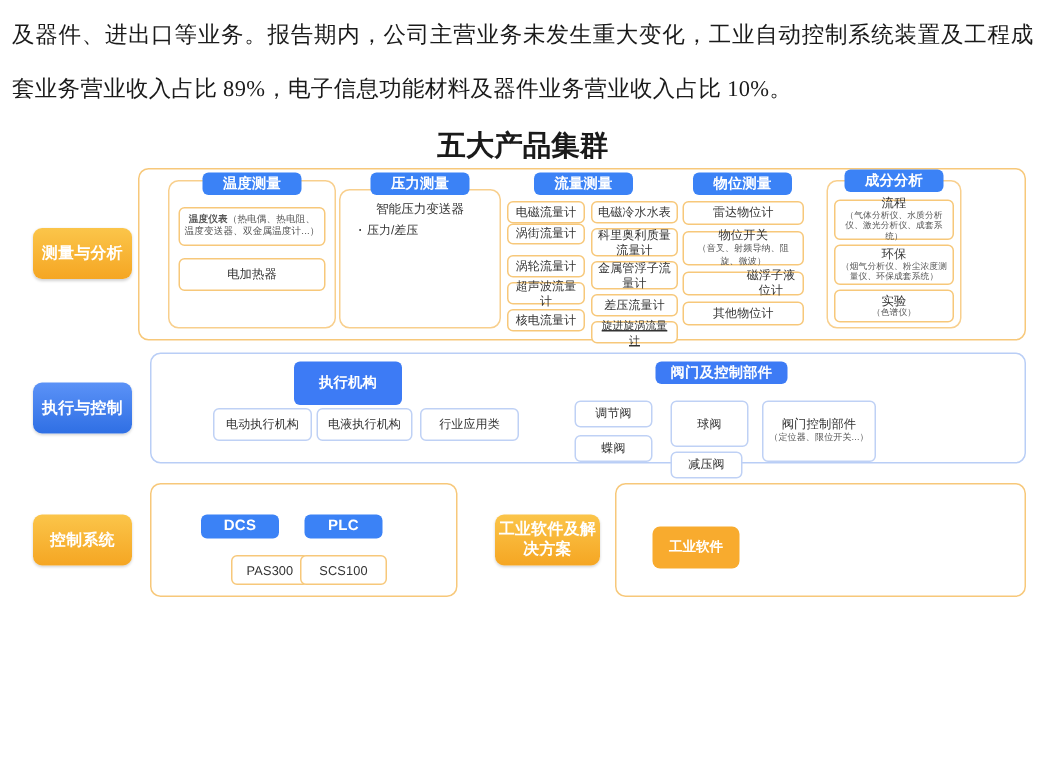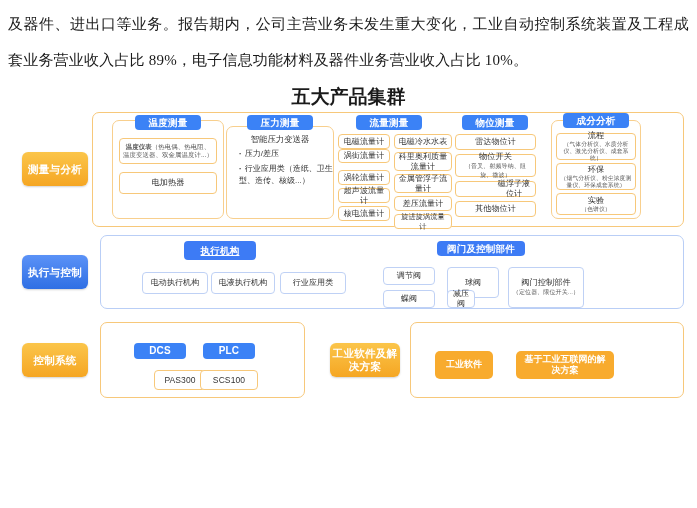--- a/index.html
+++ b/index.html
@@ -92,35 +92,34 @@
   </div>
   <div class="leaf o" style="position:absolute;left:119px;top:72px;width:98px;height:22px;">
     <span class="hd">电加热器</span>
   </div>
 
   <div class="group boxed-o" style="left:226px;top:26px;width:108px;height:93px;"></div>
   <div class="chip orange" style="position:absolute;left:247px;top:15px;width:66px;height:15px;">压力测量</div>
   <div style="position:absolute;left:230px;top:34px;width:100px;text-align:center;font-size:8.4px;color:#333;">智能压力变送器</div>
   <ul class="bl bullets" style="position:absolute;left:230px;top:48px;width:104px;">
     <li>压力/差压</li>
-    <li>行业应用类（造纸、卫生型、造传、核级...）</li>
   </ul>
 
   <div class="chip orange" style="position:absolute;left:356px;top:15px;width:66px;height:15px;">流量测量</div>
   <div style="position:absolute;left:338px;top:34px;">
     <div class="leaf o" style="position:absolute;left:0;top:0;width:52px;height:15px;">电磁流量计</div>
     <div class="leaf o" style="position:absolute;left:56px;top:0;width:58px;height:15px;">电磁冷水水表</div>
     <div class="leaf o" style="position:absolute;left:0;top:3px;width:52px;height:14px;margin-top:12px;">涡街流量计</div>
     <div class="leaf o" style="position:absolute;left:56px;top:18px;width:58px;height:19px;">科里奥利质量流量计</div>
     <div class="leaf o" style="position:absolute;left:0;top:36px;width:52px;height:15px;">涡轮流量计</div>
     <div class="leaf o" style="position:absolute;left:56px;top:40px;width:58px;height:19px;">金属管浮子流量计</div>
     <div class="leaf o" style="position:absolute;left:0;top:54px;width:52px;height:15px;">超声波流量计</div>
     <div class="leaf o" style="position:absolute;left:56px;top:62px;width:58px;height:15px;">差压流量计</div>
     <div class="leaf o" style="position:absolute;left:0;top:72px;width:52px;height:15px;">核电流量计</div>
-    <div class="leaf o" style="position:absolute;left:56px;top:80px;width:58px;height:15px;font-size:7.2px;">旋进旋涡流量计</div>
+    <div class="leaf o" style="position:absolute;left:56px;top:80px;width:58px;height:15px;font-size:7.2px;text-decoration:underline;">旋进旋涡流量计</div>
   </div>
 
   <div class="chip orange" style="position:absolute;left:462px;top:15px;width:66px;height:15px;">物位测量</div>
   <div style="position:absolute;left:455px;top:34px;">
     <div class="leaf o" style="position:absolute;left:0;top:0;width:81px;height:16px;">雷达物位计</div>
     <div class="leaf o" style="position:absolute;left:0;top:20px;width:81px;height:23px;flex-direction:column;">
       <span class="hd">物位开关</span>
       <span class="sub" style="font-size:6px;">（音叉、射频导纳、阻旋、微波）</span>
     </div>
     <div class="leaf o" style="position:absolute;left:0;top:47px;width:81px;height:16px;padding-left:40px;">磁浮子液位计</div>
@@ -138,41 +137,40 @@
     <span class="sub" style="font-size:5.8px;line-height:7px;">（烟气分析仪、粉尘浓度测量仪、环保成套系统）</span>
   </div>
   <div class="leaf o" style="position:absolute;left:556px;top:93px;width:80px;height:22px;flex-direction:column;">
     <span class="hd">实验</span>
     <span class="sub" style="font-size:5.8px;line-height:7px;">（色谱仪）</span>
   </div>
 
   <div class="panel blue" style="left:100px;top:135px;width:584px;height:74px;"></div>
   <div class="side-label blue" style="left:22px;top:155px;">执行与控制</div>
 
-  <div class="chip blue" style="position:absolute;left:184px;top:141px;width:72px;height:19px;text-decoration:underline;">执行机构</div>
+  <div class="chip blue" style="position:absolute;left:196px;top:141px;width:72px;height:29px;">执行机构</div>
   <div class="leaf b" style="position:absolute;left:142px;top:172px;width:66px;height:22px;">电动执行机构</div>
   <div class="leaf b" style="position:absolute;left:211px;top:172px;width:64px;height:22px;">电液执行机构</div>
   <div class="leaf b" style="position:absolute;left:280px;top:172px;width:66px;height:22px;">行业应用类</div>
 
   <div class="chip blue" style="position:absolute;left:437px;top:141px;width:88px;height:15px;">阀门及控制部件</div>
   <div class="leaf b" style="position:absolute;left:383px;top:167px;width:52px;height:18px;">调节阀</div>
   <div class="leaf b" style="position:absolute;left:447px;top:167px;width:52px;height:31px;">球阀</div>
   <div class="leaf b" style="position:absolute;left:383px;top:190px;width:52px;height:18px;">蝶阀</div>
-  <div class="leaf b" style="position:absolute;left:447px;top:190px;width:28px;height:18px;text-align:center;">减压阀</div>
+  <div class="leaf b" style="position:absolute;left:447px;top:201px;width:48px;height:18px;text-align:center;">减压阀</div>
   <div class="leaf b" style="position:absolute;left:508px;top:167px;width:76px;height:41px;flex-direction:column;">
     <span class="hd">阀门控制部件</span>
     <span class="sub" style="font-size:6px;">（定位器、限位开关...）</span>
   </div>
 
   <div class="panel orange" style="left:100px;top:222px;width:205px;height:76px;"></div>
   <div class="side-label orange" style="left:22px;top:243px;">控制系统</div>
 
   <div class="chip orange" style="position:absolute;left:134px;top:243px;width:52px;height:16px;font-size:10px;">DCS</div>
   <div class="chip orange" style="position:absolute;left:203px;top:243px;width:52px;height:16px;font-size:10px;">PLC</div>
   <div class="leaf o" style="position:absolute;left:134px;top:270px;width:52px;height:20px;font-size:8.5px;margin-left:20px;">PAS300</div>
   <div class="leaf o" style="position:absolute;left:200px;top:270px;width:58px;height:20px;font-size:8.5px;">SCS100</div>
 
   <div class="panel orange" style="left:410px;top:222px;width:274px;height:76px;"></div>
   <div class="side-label orange" style="left:330px;top:243px;width:70px;">工业软件及解决方案</div>
   <div class="solid orange" style="position:absolute;left:435px;top:251px;width:58px;height:28px;">工业软件</div>
-  <div class="solid orange" style="position:absolute;left:516px;top:251px;width:98px;height:28px;">基于工业互联网的解决方案</div>
 
 </div>
 
 </body></html>

